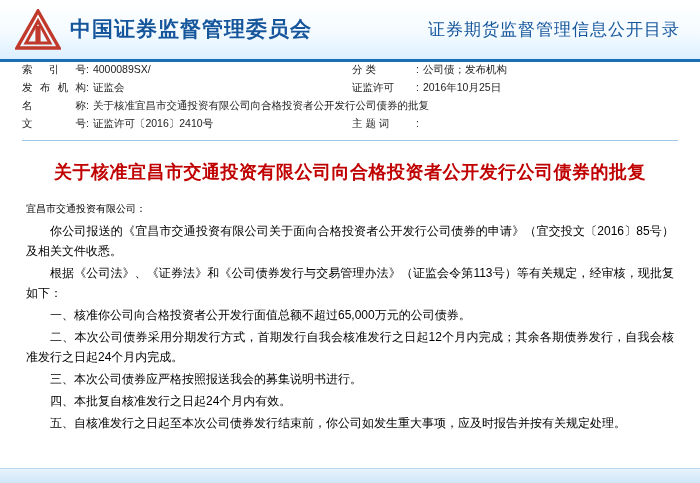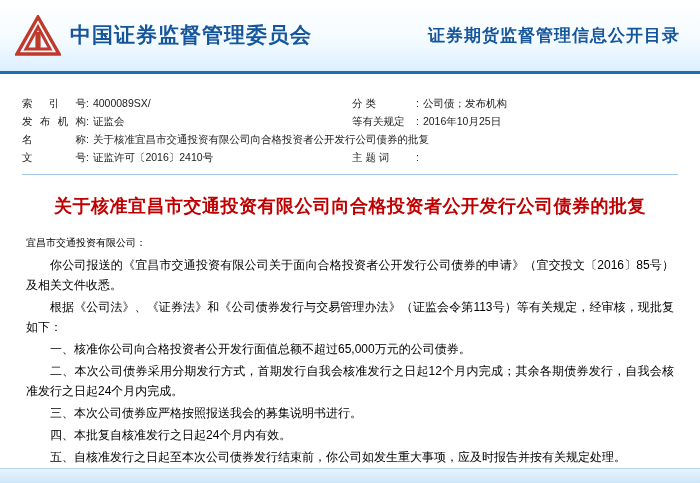--- a/index.html
+++ b/index.html
@@ -18,21 +18,21 @@
     position: relative;
     width: 700px;
     height: 483px;
     background: #fff;
     box-sizing: border-box;
   }
 
   
   .header {
     position: relative;
-    height: 74px;
+    height: 62px;
     background: linear-gradient(to bottom, #ffffff 0%, #f4fbff 55%, #dcefff 100%);
     border-bottom: 3px solid #1b6fb5;
     display: flex;
     align-items: center;
     padding: 0 14px;
     box-sizing: border-box;
   }
   .logo-wrap {
     width: 48px;
     height: 44px;
@@ -57,29 +57,29 @@
     margin-top: 5px;
     font-size: 8.5px;
     font-weight: bold;
     color: #15559c;
     letter-spacing: 0.4px;
   }
   .header-right {
     margin-left: auto;
     font-family: "Liberation Serif", serif;
     font-size: 17px;
-    font-weight: bold;
+    font-weight: normal;
     color: #15559c;
     letter-spacing: 1px;
     padding-right: 6px;
   }
 
   
   .meta {
-    margin: 22px 22px 0 22px;
+    margin: 0 22px 0 22px;
     border-bottom: 1px solid #9fc6e6;
     padding-bottom: 6px;
     font-size: 10.5px;
     color: #222;
   }
   .meta-row {
     display: flex;
     align-items: flex-start;
     margin-bottom: 3px;
     line-height: 15px;
@@ -182,21 +182,21 @@
       </div>
     </div>
 
     <div class="meta-row">
       <div class="meta-col left">
         <span class="meta-label">发布机构</span>
         <span class="meta-sep">:</span>
         <span class="meta-val">证监会</span>
       </div>
       <div class="meta-col right">
-        <span class="meta-label-2">等有关规定</span>
+        <span class="meta-label-2">证监许可</span>
         <span class="meta-sep">:</span>
         <span class="meta-val">2016年10月25日</span>
       </div>
     </div>
 
     <div class="meta-row">
       <div class="meta-col left" style="flex:1 1 auto; width:auto;">
         <span class="meta-label">名 称</span>
         <span class="meta-sep">:</span>
         <span class="meta-val">关于核准宜昌市交通投资有限公司向合格投资者公开发行公司债券的批复</span>

